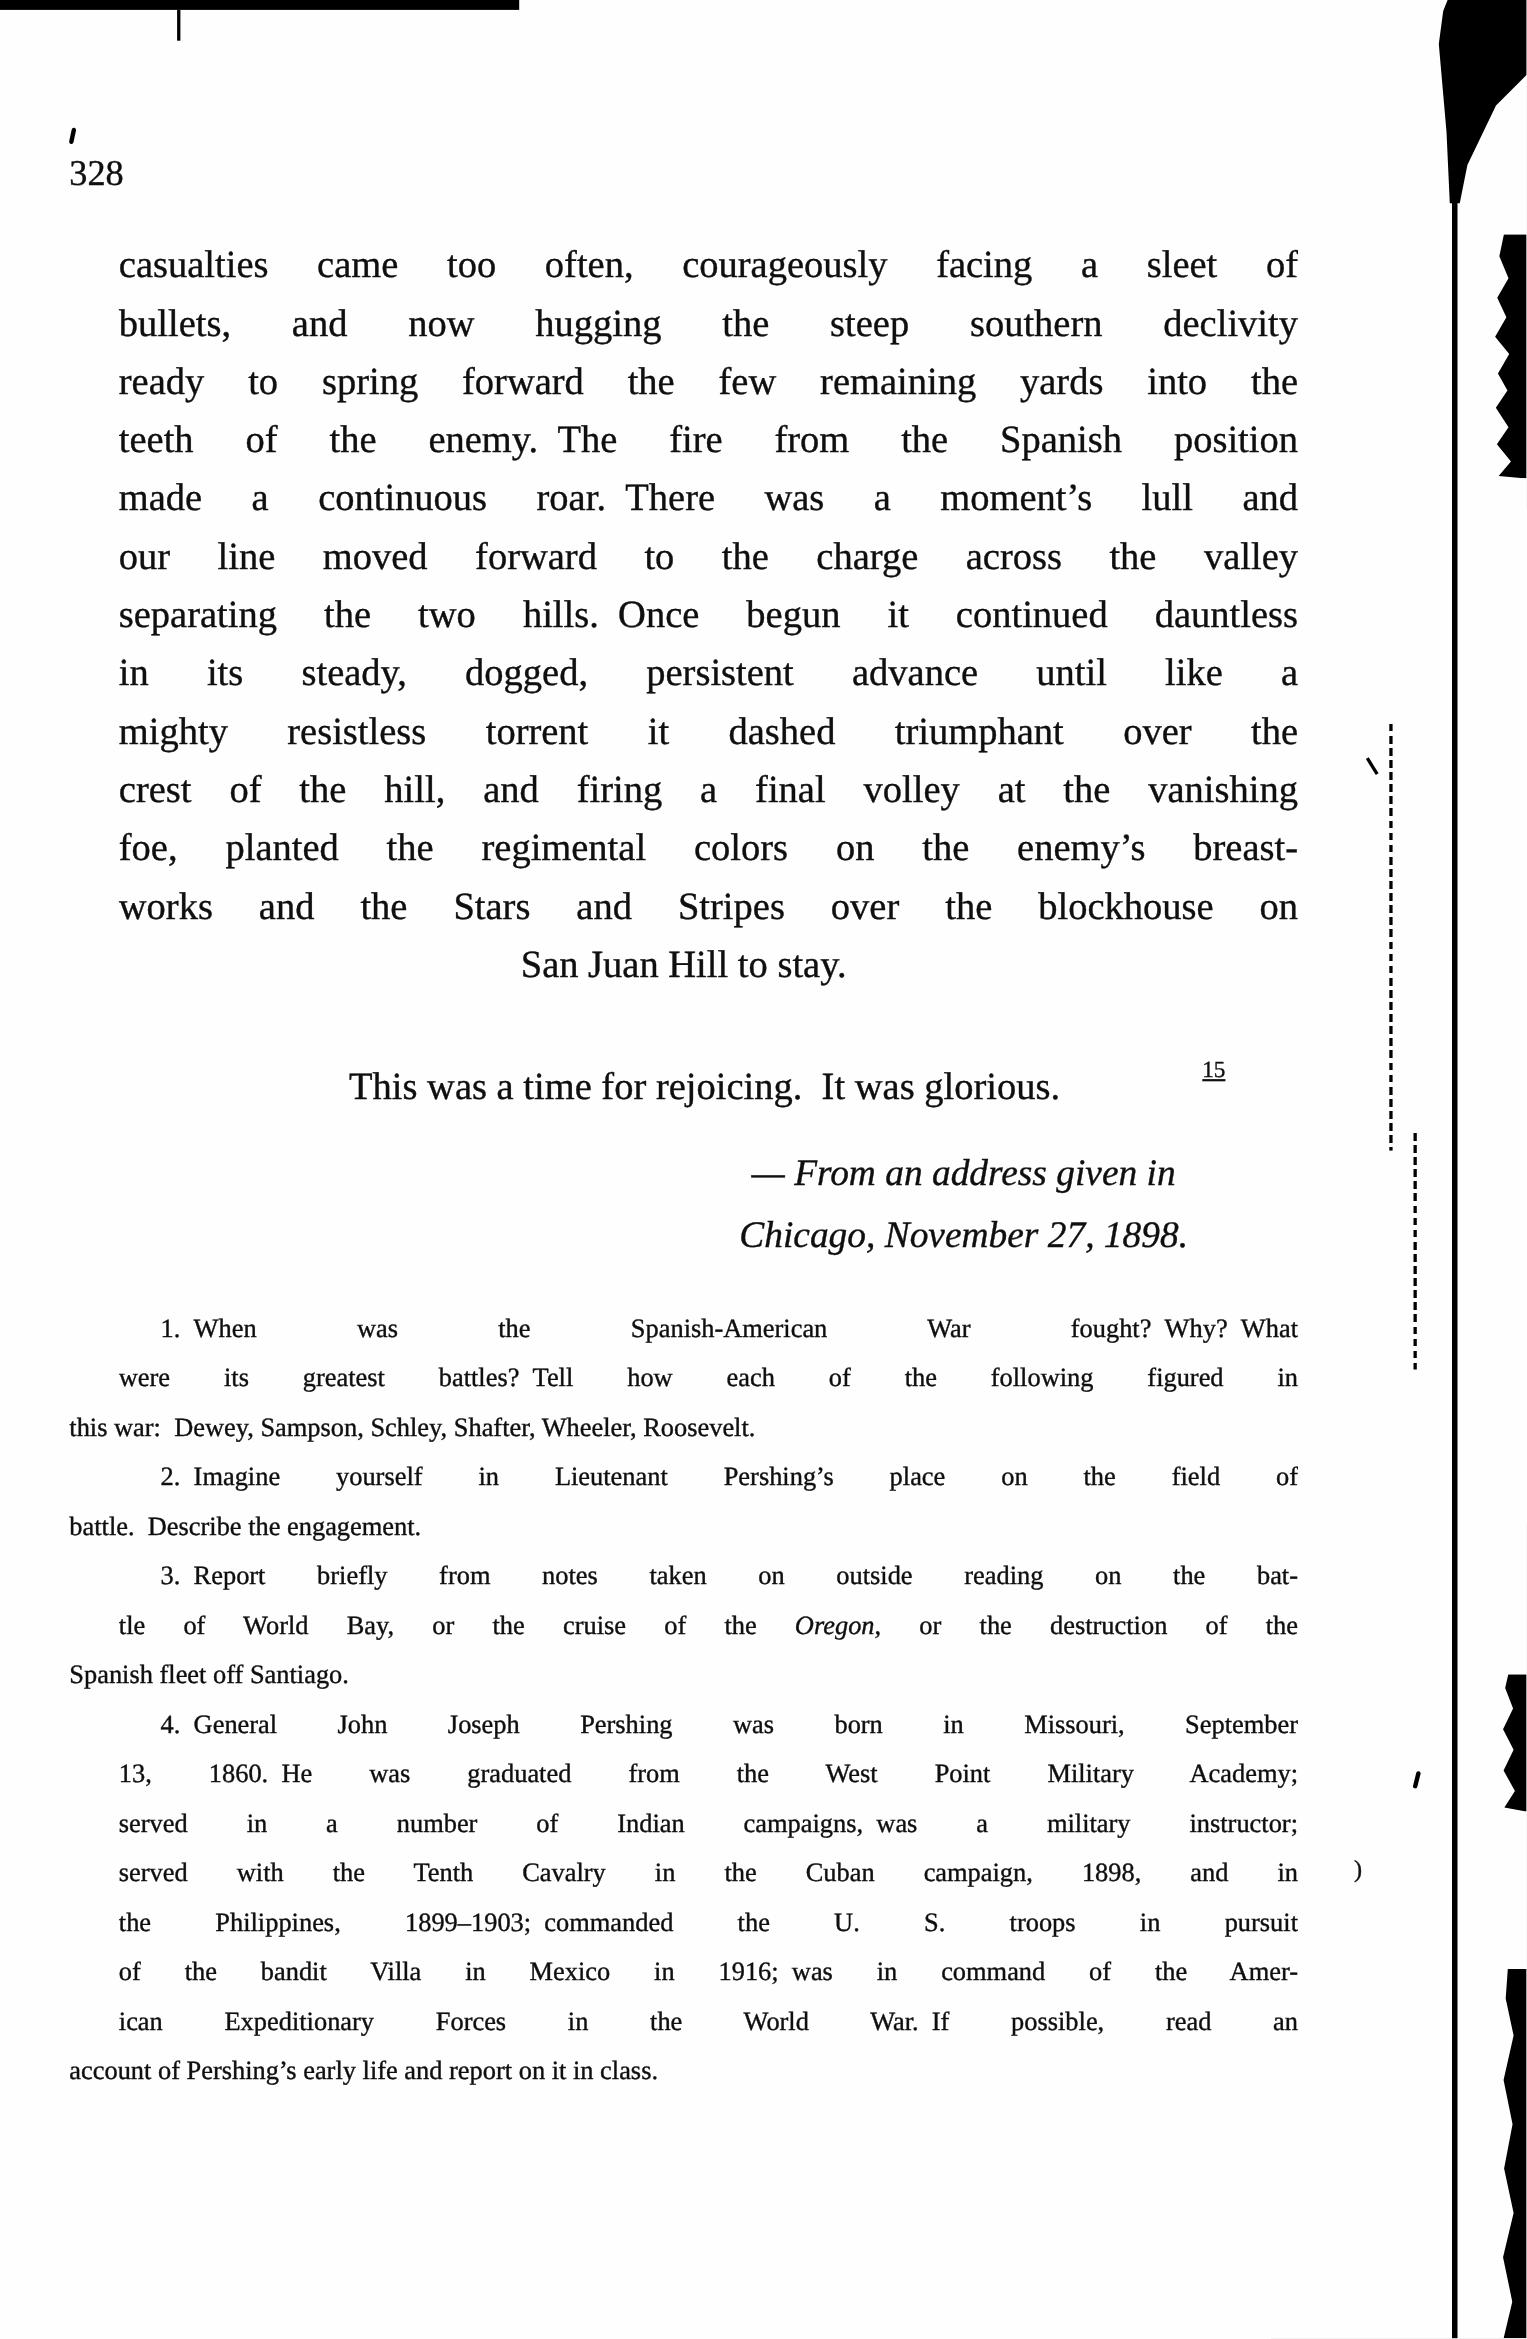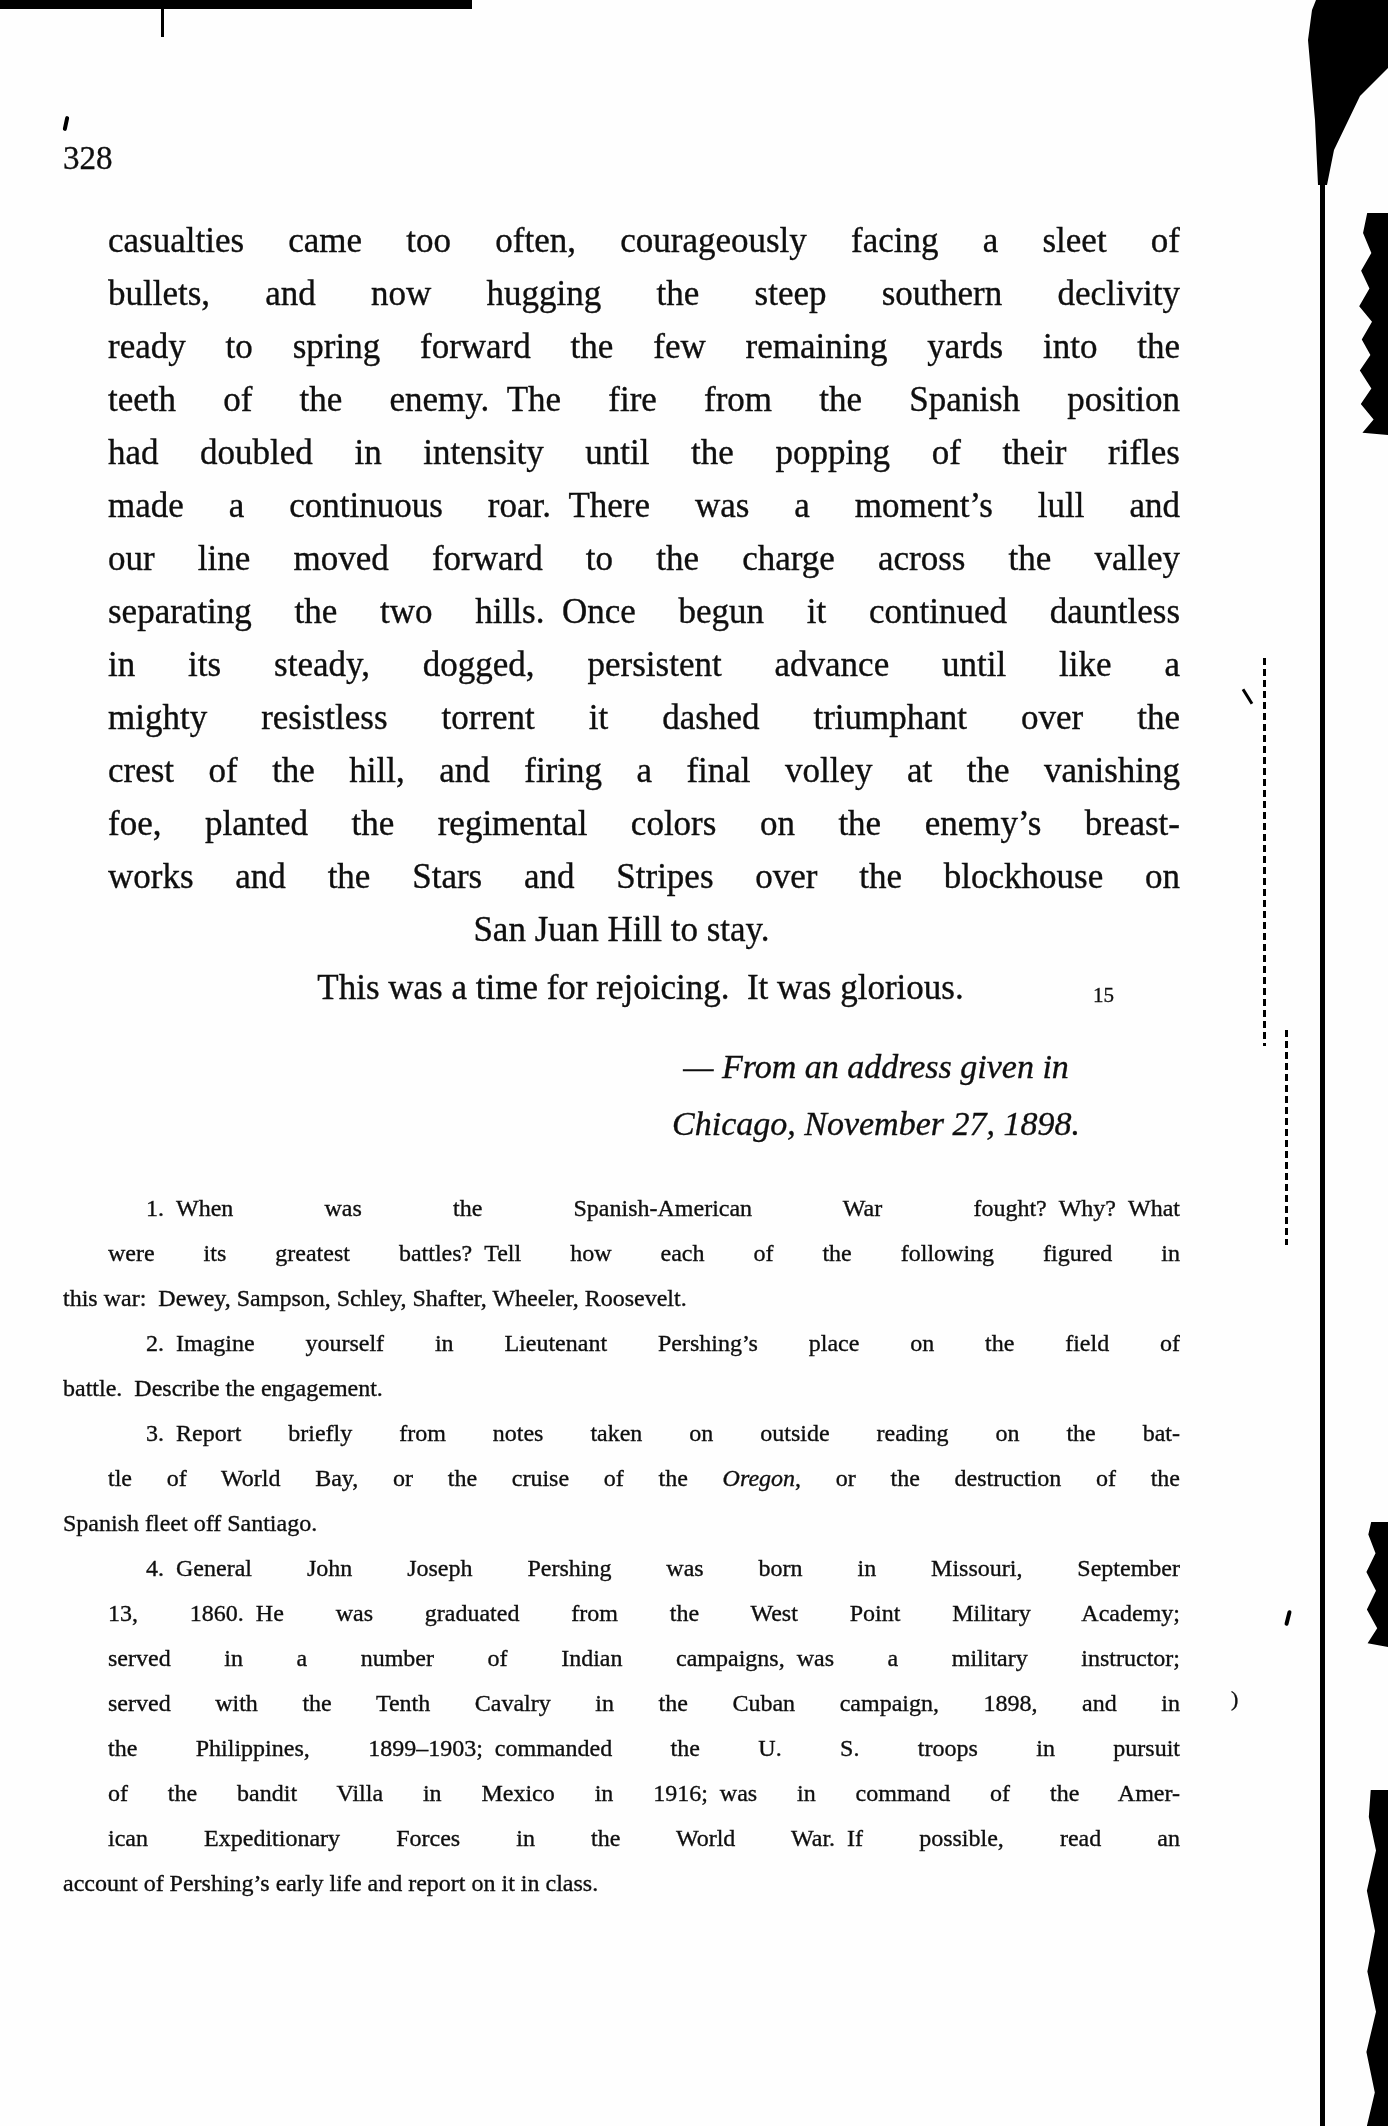--- a/index.html
+++ b/index.html
@@ -19,21 +19,21 @@
   .para2 { top:961px; font-size:35px; line-height:53px; }
   .para1 .tline, .para2 .tline { height:53px;text-align:center; }
   .questions { top:1186px; font-size:24px; line-height:45px; }
   .questions .tline { height:45px; }
   .tline { position:relative; overflow:hidden; white-space:normal; }
   .tline.just { text-align:justify;margin-left:45px; }
   .tline.just::after { content:""; display:inline-block; width:100%; height:0; vertical-align:top; }
   .tline.ind { text-indent:38px; }
   .ital { font-style:italic; }
   .mnum { position:absolute; right:-42px; top:13px; font-size:21px; line-height:1; text-indent:0; }
-  .para2 .mnum { top:24px; }
+  .para2 .mnum { top:1px;text-decoration:underline; }
   
   .attribution {
     position:absolute; left:63px; top:1038px; width:1117px;
     font-size:34px; line-height:57px; font-style:italic;
   }
   .attribution .inner { width:fit-content; margin-left:auto; margin-right:100px; text-align:center; }
   
   .art { position:absolute; background:#000; }
   .art-topbar { left:0; top:0; width:472px; height:9px; }
   .art-topbar-tick { left:161px; top:9px; width:3px; height:28px; }
@@ -80,21 +80,20 @@
 
   <div class="header">
     <span class="pagenum">328</span>
   </div>
 
   <div class="block para1">
       <div class="tline just"><span>casualties came too often, courageously facing a sleet of</span></div>
       <div class="tline just"><span>bullets, and now hugging the steep southern declivity</span></div>
       <div class="tline just"><span>ready to spring forward the few remaining yards into the</span></div>
       <div class="tline just"><span>teeth of the enemy. The fire from the Spanish position</span></div>
-      <div class="tline just"><span>had doubled in intensity until the popping of their rifles</span></div>
       <div class="tline just"><span>made a continuous roar. There was a moment’s lull and</span></div>
       <div class="tline just"><span>our line moved forward to the charge across the valley</span></div>
       <div class="tline just"><span>separating the two hills. Once begun it continued dauntless</span></div>
       <div class="tline just"><span>in its steady, dogged, persistent advance until like a</span></div>
       <div class="tline just"><span>mighty resistless torrent it dashed triumphant over the</span></div>
       <div class="tline just"><span>crest of the hill, and firing a final volley at the vanishing</span></div>
       <div class="tline just"><span>foe, planted the regimental colors on the enemy’s breast-</span></div>
       <div class="tline just"><span>works and the Stars and Stripes over the blockhouse on</span></div>
       <div class="tline"><span>San Juan Hill to stay.</span></div>
     </div>

